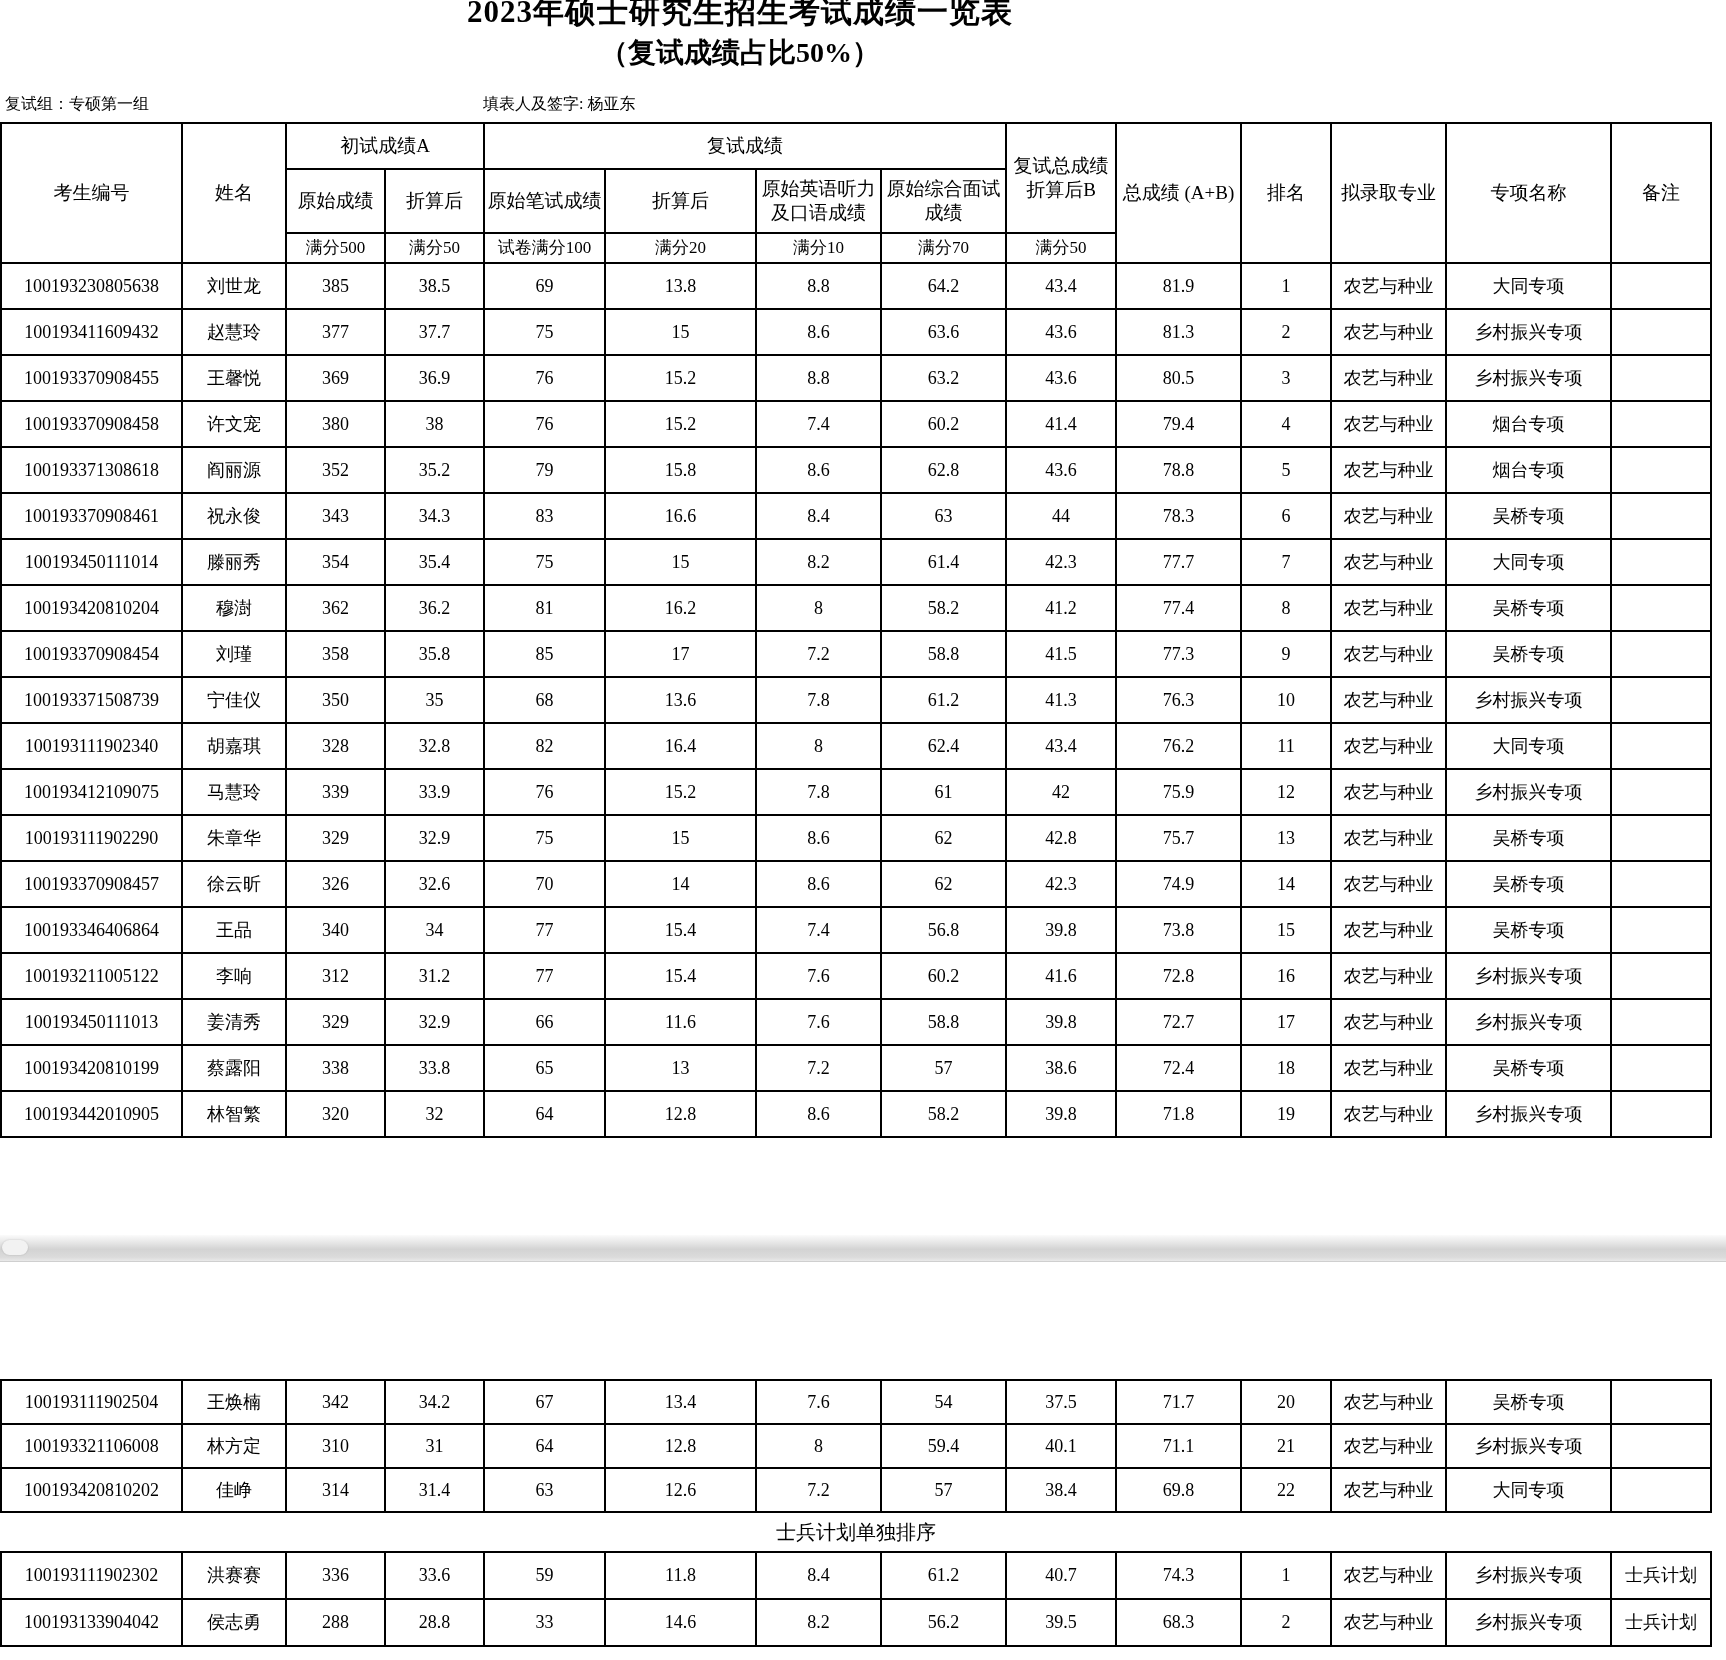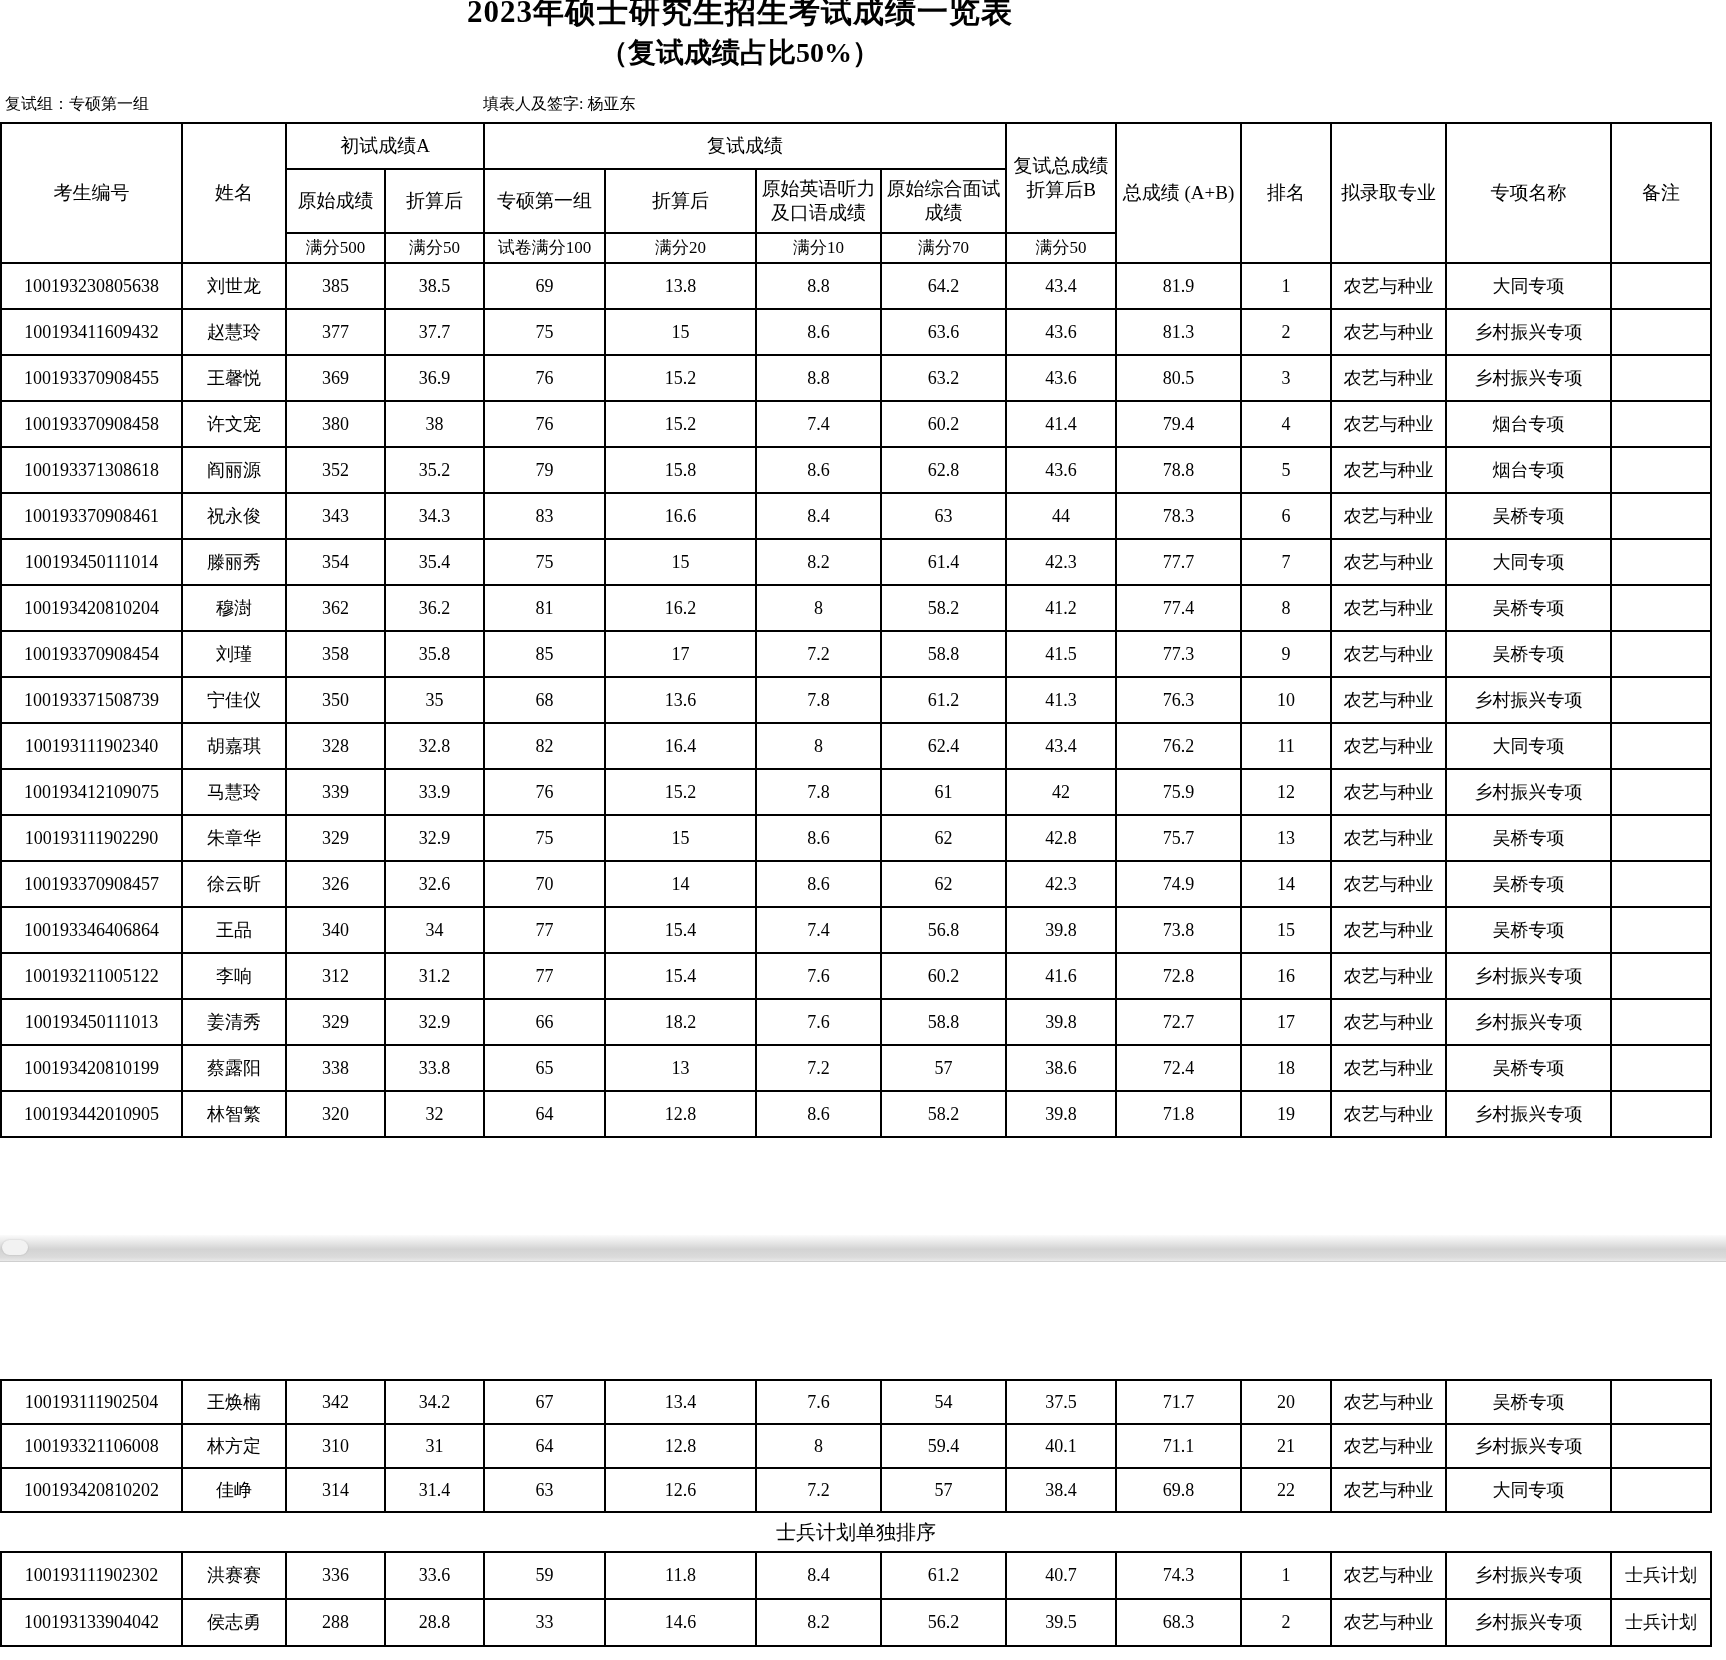--- a/index.html
+++ b/index.html
@@ -92,21 +92,21 @@
       <th rowspan="2">复试总成绩折算后B</th>
       <th rowspan="3">总成绩 (A+B)</th>
       <th rowspan="3">排名</th>
       <th rowspan="3">拟录取专业</th>
       <th rowspan="3">专项名称</th>
       <th rowspan="3">备注</th>
     </tr>
     <tr class="hr-b">
       <th>原始成绩</th>
       <th>折算后</th>
-      <th>专硕第一组</th>
+      <th>原始笔试成绩</th>
       <th>折算后</th>
       <th>原始英语听力及口语成绩</th>
       <th>原始综合面试成绩</th>
     </tr>
     <tr class="hr-c">
       <th>满分500</th>
       <th>满分50</th>
       <th>试卷满分100</th>
       <th>满分20</th>
       <th>满分10</th>
@@ -370,21 +370,21 @@
         <td>农艺与种业</td>
         <td>乡村振兴专项</td>
         <td></td>
       </tr>
       <tr>
         <td>100193450111013</td>
         <td>姜清秀</td>
         <td>329</td>
         <td>32.9</td>
         <td>66</td>
-        <td>18.2</td>
+        <td>11.6</td>
         <td>7.6</td>
         <td>58.8</td>
         <td>39.8</td>
         <td>72.7</td>
         <td>17</td>
         <td>农艺与种业</td>
         <td>乡村振兴专项</td>
         <td></td>
       </tr>
       <tr>

